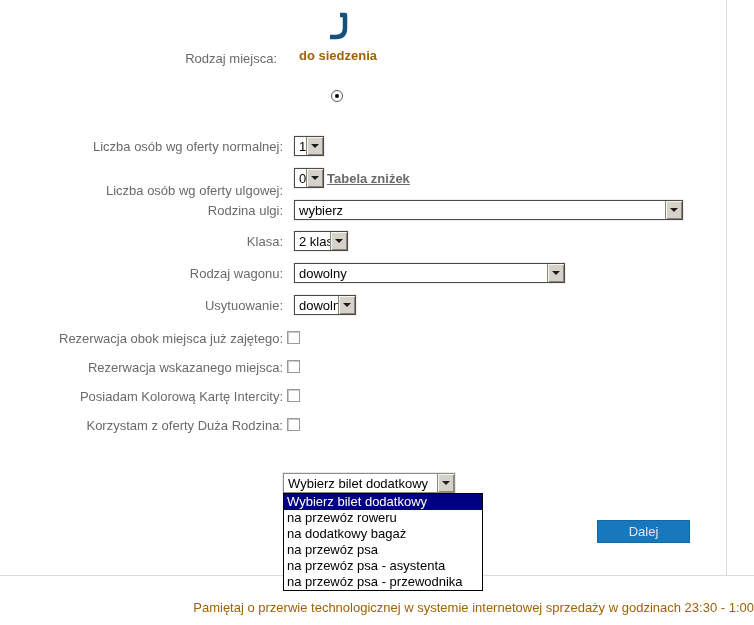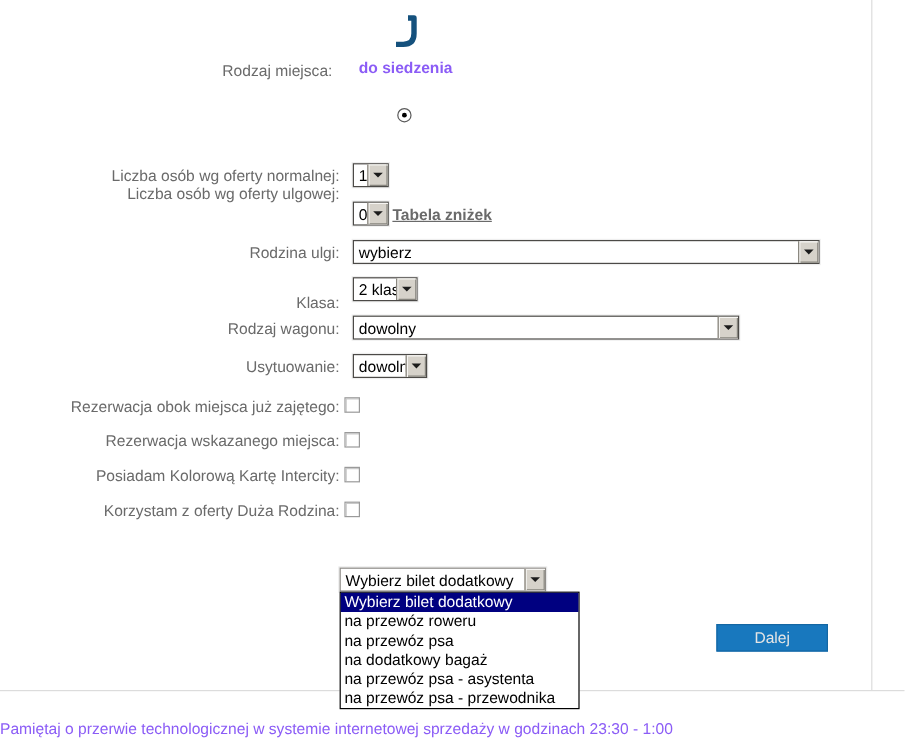--- a/index.html
+++ b/index.html
@@ -8,21 +8,21 @@
     font-family:"Liberation Sans","DejaVu Sans",sans-serif; overflow:hidden;
   }
   .vline { position:absolute; left:726px; top:0; width:1px; height:575px; background:#dcdcdc; }
   .hline { position:absolute; left:0; top:575px; width:754px; height:1px; background:#dcdcdc; }
 
   .flabel {
     position:absolute; left:0; width:283px; text-align:right;
     font-size:13px; color:#6a6a6a; white-space:nowrap;
   }
   .seat-opt { position:absolute; left:296px; top:12px; width:84px; text-align:center; cursor:pointer; }
-  .seat-opt .cap { margin-top:2px; font-size:13px; font-weight:bold; color:#8b5cf6; }
+  .seat-opt .cap { margin-top:2px; font-size:13px; font-weight:bold; color:#a16207; }
 
   .radio {
     position:absolute; left:331px; top:90px; width:12px; height:12px;
     border:1px solid #5a5a5a; border-radius:50%; background:#fff; box-sizing:border-box;
   }
   .radio .dot { position:absolute; left:3px; top:3px; width:4px; height:4px; border-radius:50%; background:#000; }
 
   .sel {
     position:absolute; height:20px; box-sizing:border-box;
     border:1px solid #4c4a47; background:#fff; display:flex; align-items:stretch;
@@ -57,22 +57,22 @@
   .xopt { height:16px; line-height:16px; padding-left:3px; white-space:nowrap; cursor:default; }
   .xopt.hl { background:#000080; color:#fff; }
 
   .btn-next {
     position:absolute; left:597px; top:520px; width:93px; height:23px;
     background:#1878be; border:1px solid #1467a3; box-sizing:border-box;
     color:#e5e5e5; font-size:13px; display:flex; align-items:center; justify-content:center;
     cursor:pointer;
   }
   .footer-note {
-    position:absolute; left:0; top:600px; width:754px; text-align:left;
-    font-size:13px; color:#8b5cf6;
+    position:absolute; left:0; top:600px; width:754px; text-align:right;
+    font-size:13px; color:#a16207;
   }
 </style>
 </head>
 <body>
 
 <div class="screen">
 
   <div class="vline"></div>
   <div class="hline"></div>
 
@@ -88,41 +88,41 @@
   <div class="radio">
     <div class="dot"></div>
   </div>
 
   <div class="flabel" style="top:139px">Liczba osób wg oferty normalnej:</div>
   <div class="sel" style="left:294px; top:136px; width:30px">
     <span class="sel-val">1</span>
     <span class="sel-btn"></span>
   </div>
 
-  <div class="flabel" style="top:154px">Liczba osób wg oferty ulgowej:</div>
+  <div class="flabel" style="top:183px">Liczba osób wg oferty ulgowej:</div>
   <div class="sel" style="left:294px; top:168px; width:30px">
     <span class="sel-val">0</span>
     <span class="sel-btn"></span>
   </div>
   <div class="link" style="left:327px; top:171px">Tabela zniżek</div>
 
   <div class="flabel" style="top:203px">Rodzina ulgi:</div>
   <div class="sel" style="left:294px; top:200px; width:389px">
     <span class="sel-val">wybierz</span>
     <span class="sel-btn"></span>
   </div>
 
-  <div class="flabel" style="top:245px">Klasa:</div>
+  <div class="flabel" style="top:234px">Klasa:</div>
   <div class="sel" style="left:294px; top:231px; width:54px">
     <span class="sel-val">2 klasa</span>
     <span class="sel-btn"></span>
   </div>
 
   <div class="flabel" style="top:266px">Rodzaj wagonu:</div>
-  <div class="sel" style="left:294px; top:263px; width:322px">
+  <div class="sel" style="left:294px; top:263px; width:271px">
     <span class="sel-val">dowolny</span>
     <span class="sel-btn"></span>
   </div>
 
   <div class="flabel" style="top:298px">Usytuowanie:</div>
   <div class="sel" style="left:294px; top:295px; width:62px">
     <span class="sel-val">dowolne</span>
     <span class="sel-btn"></span>
   </div>
 
@@ -139,22 +139,22 @@
   <div class="cb" style="top:418px"></div>
 
   <div class="xsel">
     <span class="sel-val">Wybierz bilet dodatkowy</span>
     <span class="sel-btn"></span>
   </div>
 
   <div class="xlist">
     <div class="xopt hl">Wybierz bilet dodatkowy</div>
     <div class="xopt">na przewóz roweru</div>
+    <div class="xopt">na dodatkowy bagaż</div>
     <div class="xopt">na przewóz psa</div>
-    <div class="xopt">na dodatkowy bagaż</div>
     <div class="xopt">na przewóz psa - asystenta</div>
     <div class="xopt">na przewóz psa - przewodnika</div>
   </div>
 
   <div class="btn-next">Dalej</div>
 
   <div class="footer-note">Pamiętaj o przerwie technologicznej w systemie internetowej sprzedaży w godzinach 23:30 - 1:00</div>
 
 </div>
 

